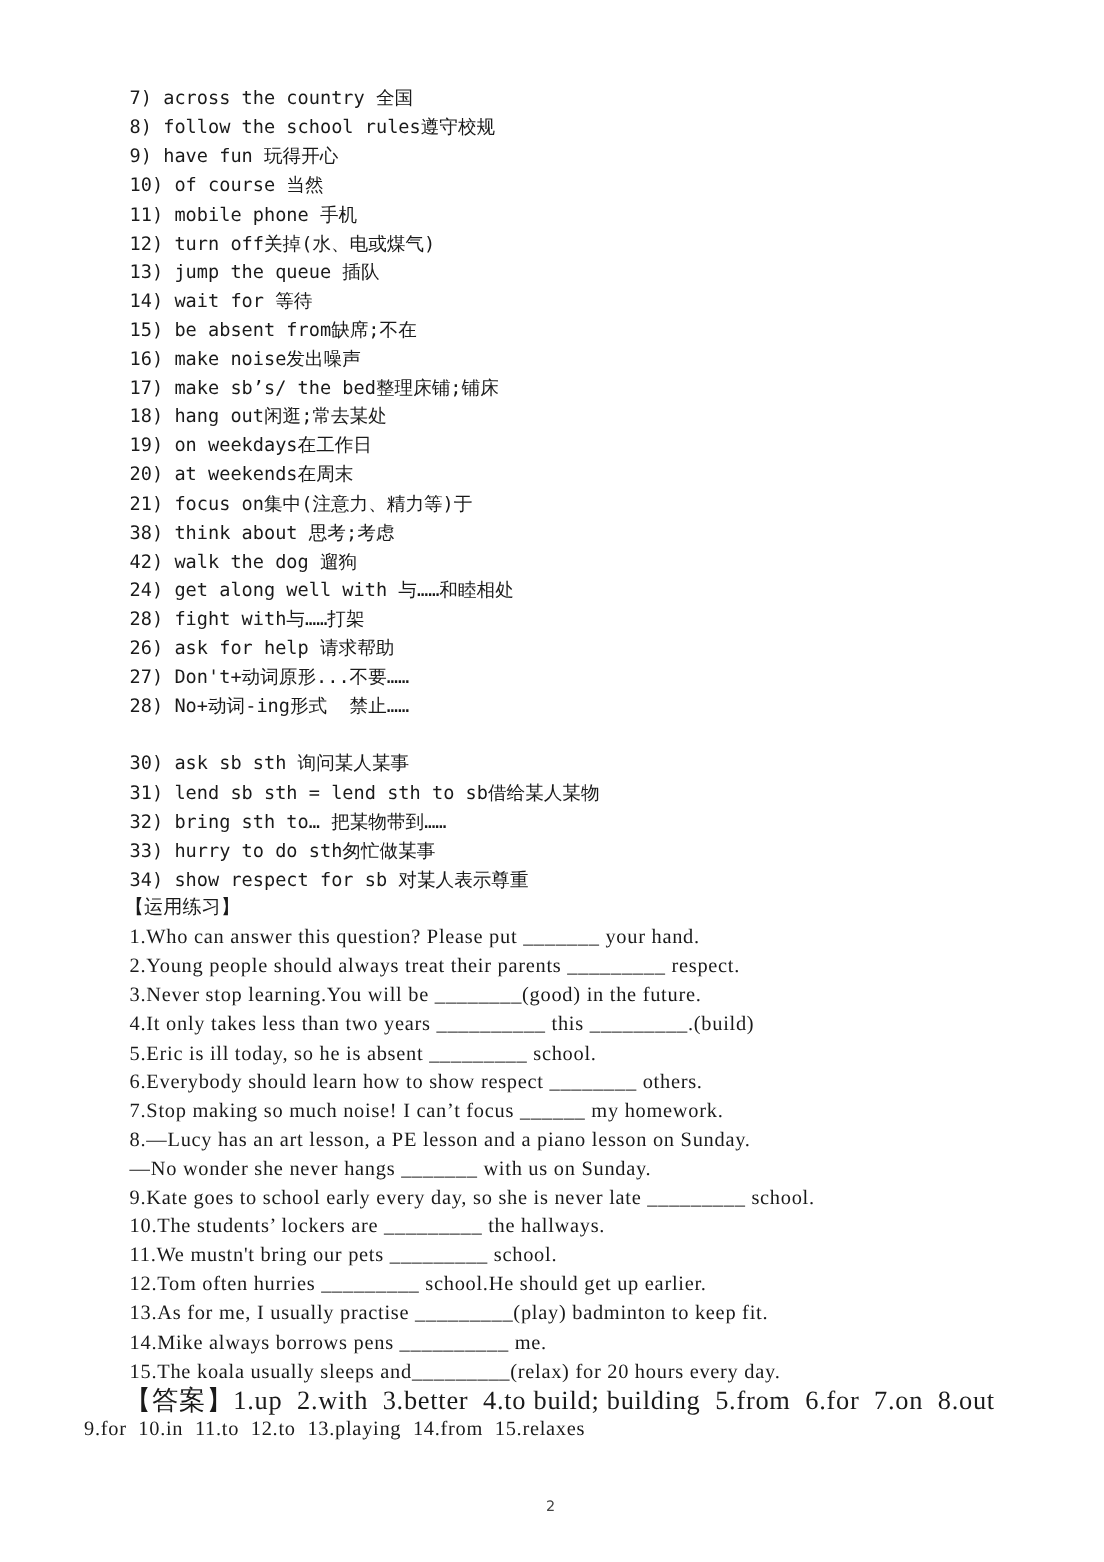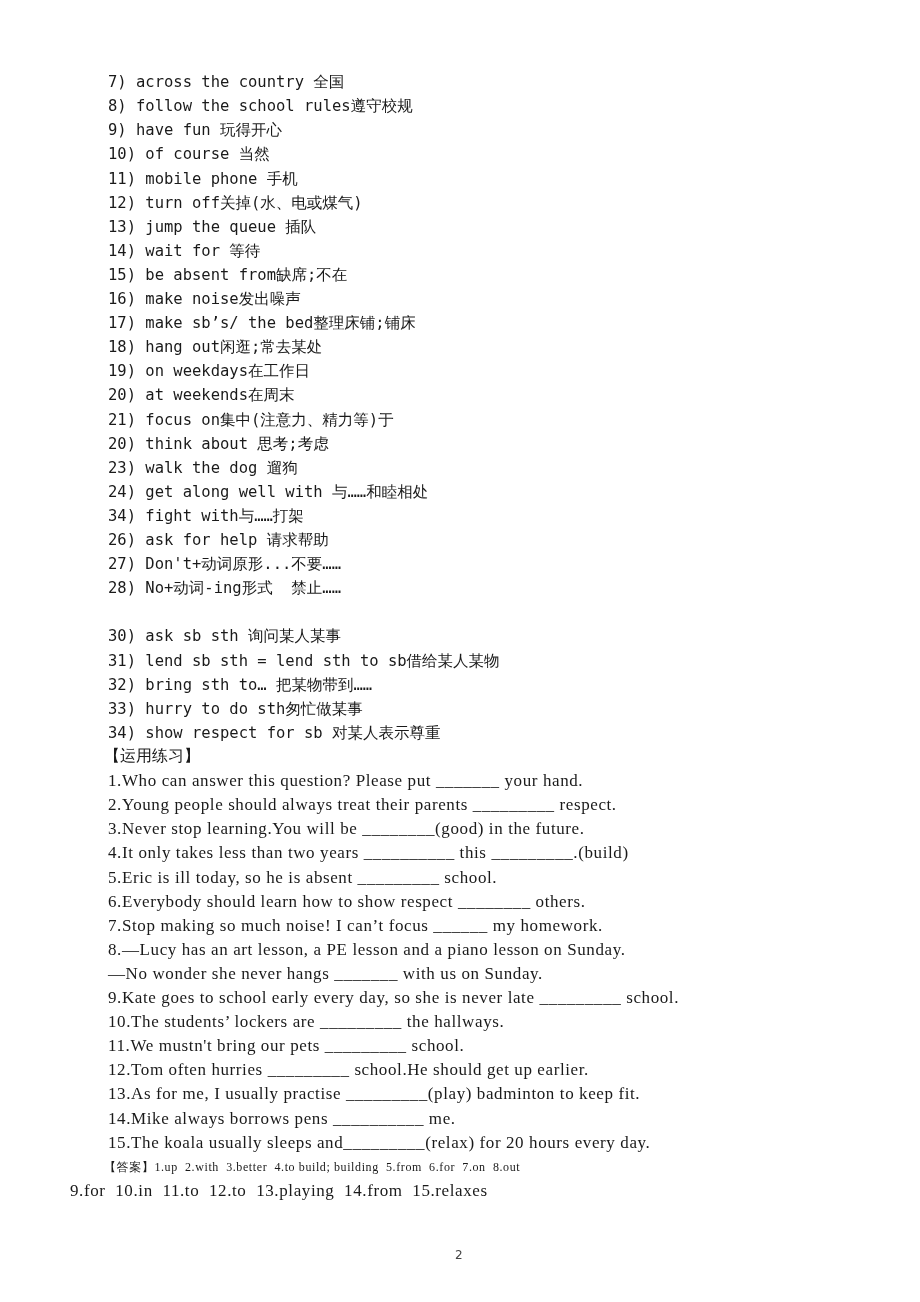--- a/index.html
+++ b/index.html
@@ -9,21 +9,21 @@
     position: absolute;
     white-space: pre;
     font-family: "DejaVu Sans Mono", "Liberation Mono", monospace;
     font-size: 15.5px;
     line-height: 20px;
     letter-spacing: 0px;
   }
   .vocab { left: 108px; }
   .ex { left: 108px; font-family: "Liberation Serif", "DejaVu Serif", serif; font-size: 17px; letter-spacing: 0.6px; text-align: right; }
   .heading { left: 104px; font-family: Liberation Mono, monospace; font-size: 16px; }
-  .answers { left: 104px; font-family: "Liberation Serif", "DejaVu Serif", serif; font-size: 12px; letter-spacing: 0.6px; }
+  .answers { left: 104px; font-family: "Liberation Serif", "DejaVu Serif", serif; font-size: 22px; letter-spacing: 0.6px; }
   .answers2 { left: 70px; font-family: "Liberation Serif", "DejaVu Serif", serif; font-size: 17px; letter-spacing: 0.6px; text-align: center; }
   .pagenum { position: absolute; left: 455px; top: 1248px; font-family: "DejaVu Sans", sans-serif; font-size: 12px; color: #444; }
 </style>
 </head>
 <body>
 
 <div class="page">
 
   <div class="line vocab" style="top:72px">7) across the country 全国</div>
   <div class="line vocab" style="top:96px">8) follow the school rules遵守校规</div>
@@ -33,24 +33,24 @@
   <div class="line vocab" style="top:193px">12) turn off关掉(水、电或煤气)</div>
   <div class="line vocab" style="top:217px">13) jump the queue 插队</div>
   <div class="line vocab" style="top:241px">14) wait for 等待</div>
   <div class="line vocab" style="top:265px">15) be absent from缺席;不在</div>
   <div class="line vocab" style="top:289px">16) make noise发出噪声</div>
   <div class="line vocab" style="top:313px">17) make sb’s/ the bed整理床铺;铺床</div>
   <div class="line vocab" style="top:337px">18) hang out闲逛;常去某处</div>
   <div class="line vocab" style="top:361px">19) on weekdays在工作日</div>
   <div class="line vocab" style="top:385px">20) at weekends在周末</div>
   <div class="line vocab" style="top:410px">21) focus on集中(注意力、精力等)于</div>
-  <div class="line vocab" style="top:434px">20) think about 思考;考虑</div>
-  <div class="line vocab" style="top:458px">23) walk the dog 遛狗</div>
+  <div class="line vocab" style="top:434px">38) think about 思考;考虑</div>
+  <div class="line vocab" style="top:458px">42) walk the dog 遛狗</div>
   <div class="line vocab" style="top:482px">24) get along well with 与……和睦相处</div>
-  <div class="line vocab" style="top:506px">34) fight with与……打架</div>
+  <div class="line vocab" style="top:506px">28) fight with与……打架</div>
   <div class="line vocab" style="top:530px">26) ask for help 请求帮助</div>
   <div class="line vocab" style="top:554px">27) Don't+动词原形...不要……</div>
   <div class="line vocab" style="top:578px">28) No+动词-ing形式  禁止……</div>
   <div class="line vocab" style="top:626px">30) ask sb sth 询问某人某事</div>
   <div class="line vocab" style="top:651px">31) lend sb sth = lend sth to sb借给某人某物</div>
   <div class="line vocab" style="top:675px">32) bring sth to… 把某物带到……</div>
   <div class="line vocab" style="top:699px">33) hurry to do sth匆忙做某事</div>
   <div class="line vocab" style="top:723px">34) show respect for sb 对某人表示尊重</div>
 
   <div class="line heading" style="top:747px">【运用练习】</div>

